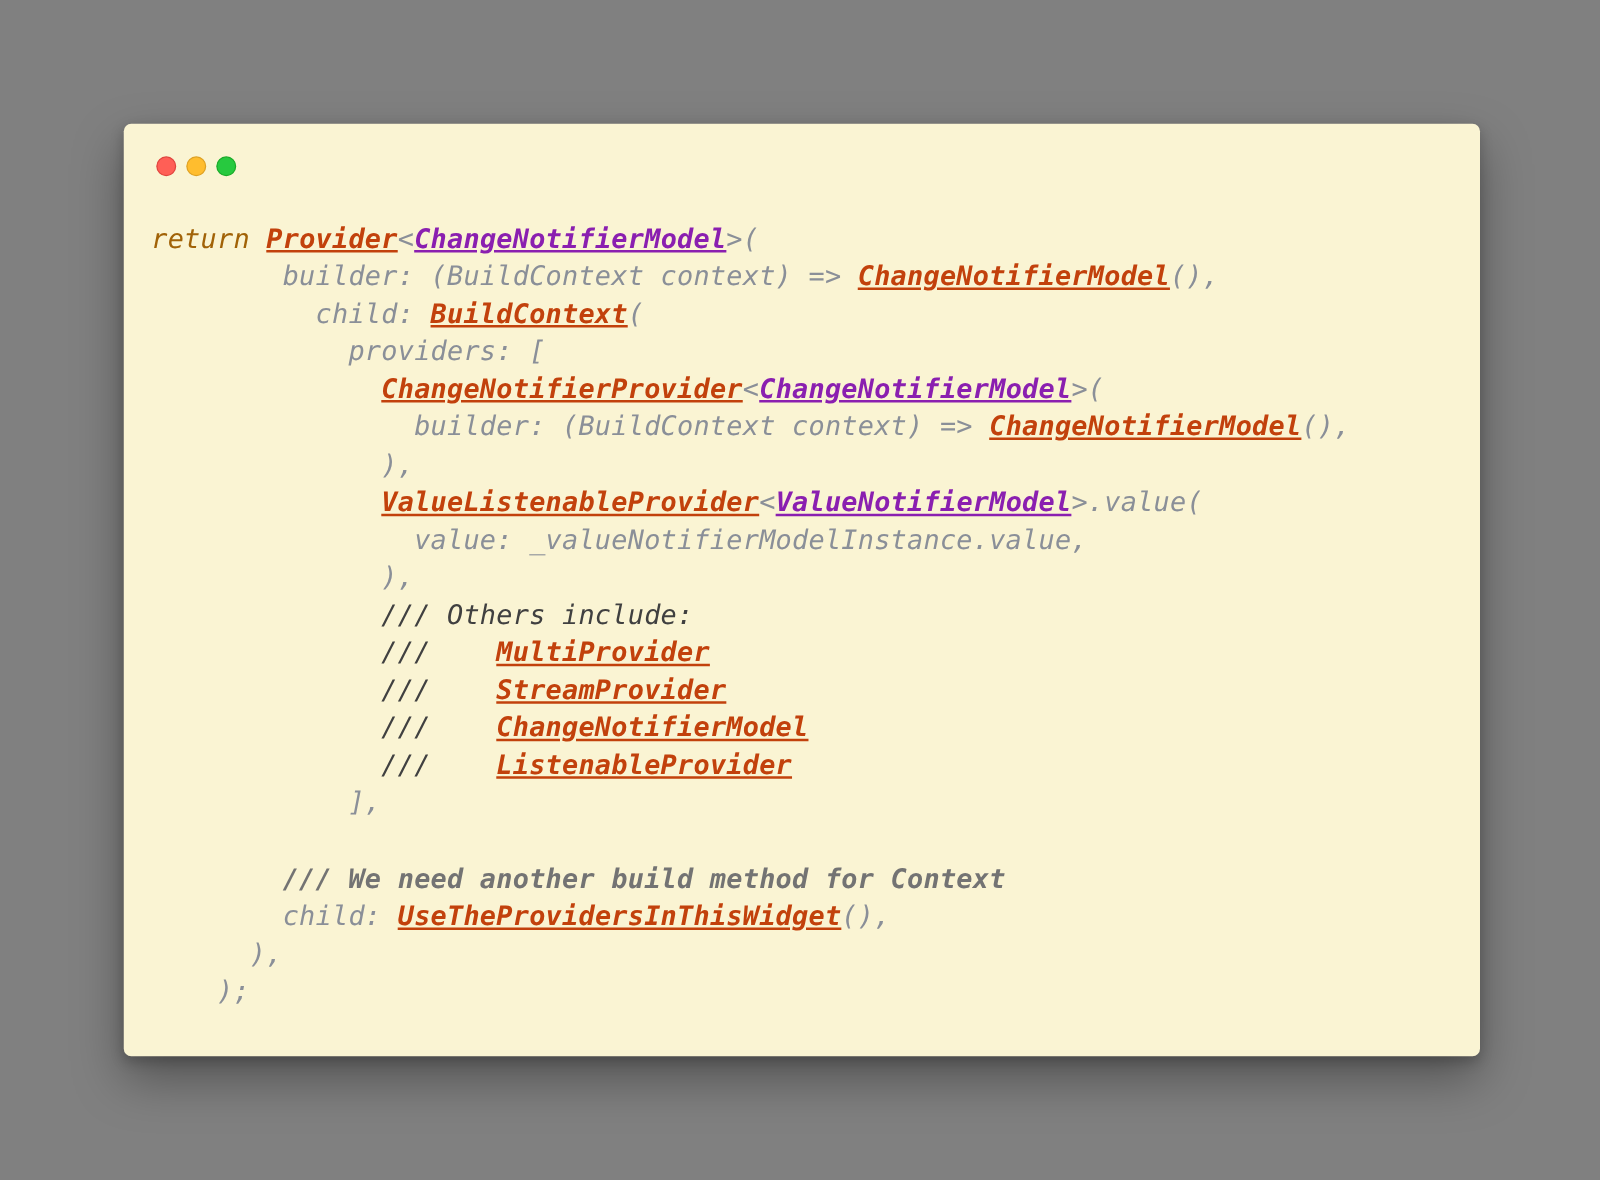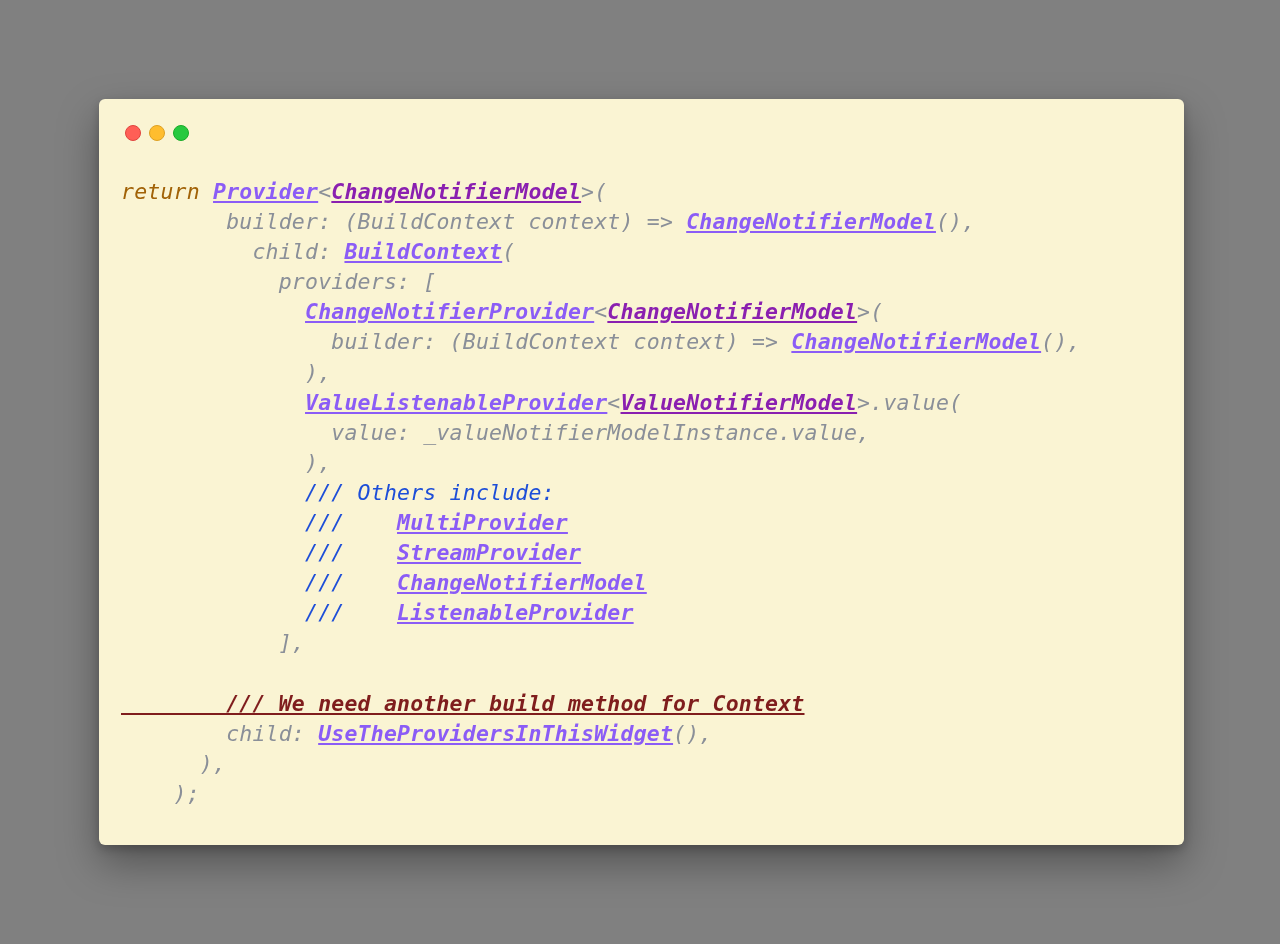--- a/index.html
+++ b/index.html
@@ -34,24 +34,24 @@
     margin: 0;
     font-size: 21.5px;
     line-height: 1.4;
     font-weight: 500;
     font-style: italic;
     white-space: pre;
     color: #8a8f98;
     letter-spacing: 0.2px;
   }
   .kw      { color: #a16207; font-style: italic; }
-  .link    { color: #8b5cf6; text-decoration: underline; font-weight: 700; font-style: italic; }
+  .link    { color: #c2410c; text-decoration: underline; font-weight: 700; font-style: italic; }
   .type    { color: #8a1fb0; text-decoration: underline; font-weight: 700; font-style: italic; }
-  .comment { color: #1d4ed8; font-style: italic; }
-  .error   { color: #7f1d1d; font-weight: 700; font-style: italic; text-decoration: underline; }
+  .comment { color: #404040; font-style: italic; }
+  .error   { color: #737373; font-weight: 700; font-style: italic; }
 </style>
 </head>
 <body>
 
 <div class="window">
   <div class="traffic-lights">
     <div class="tl red"></div>
     <div class="tl yellow"></div>
     <div class="tl green"></div>
   </div>

